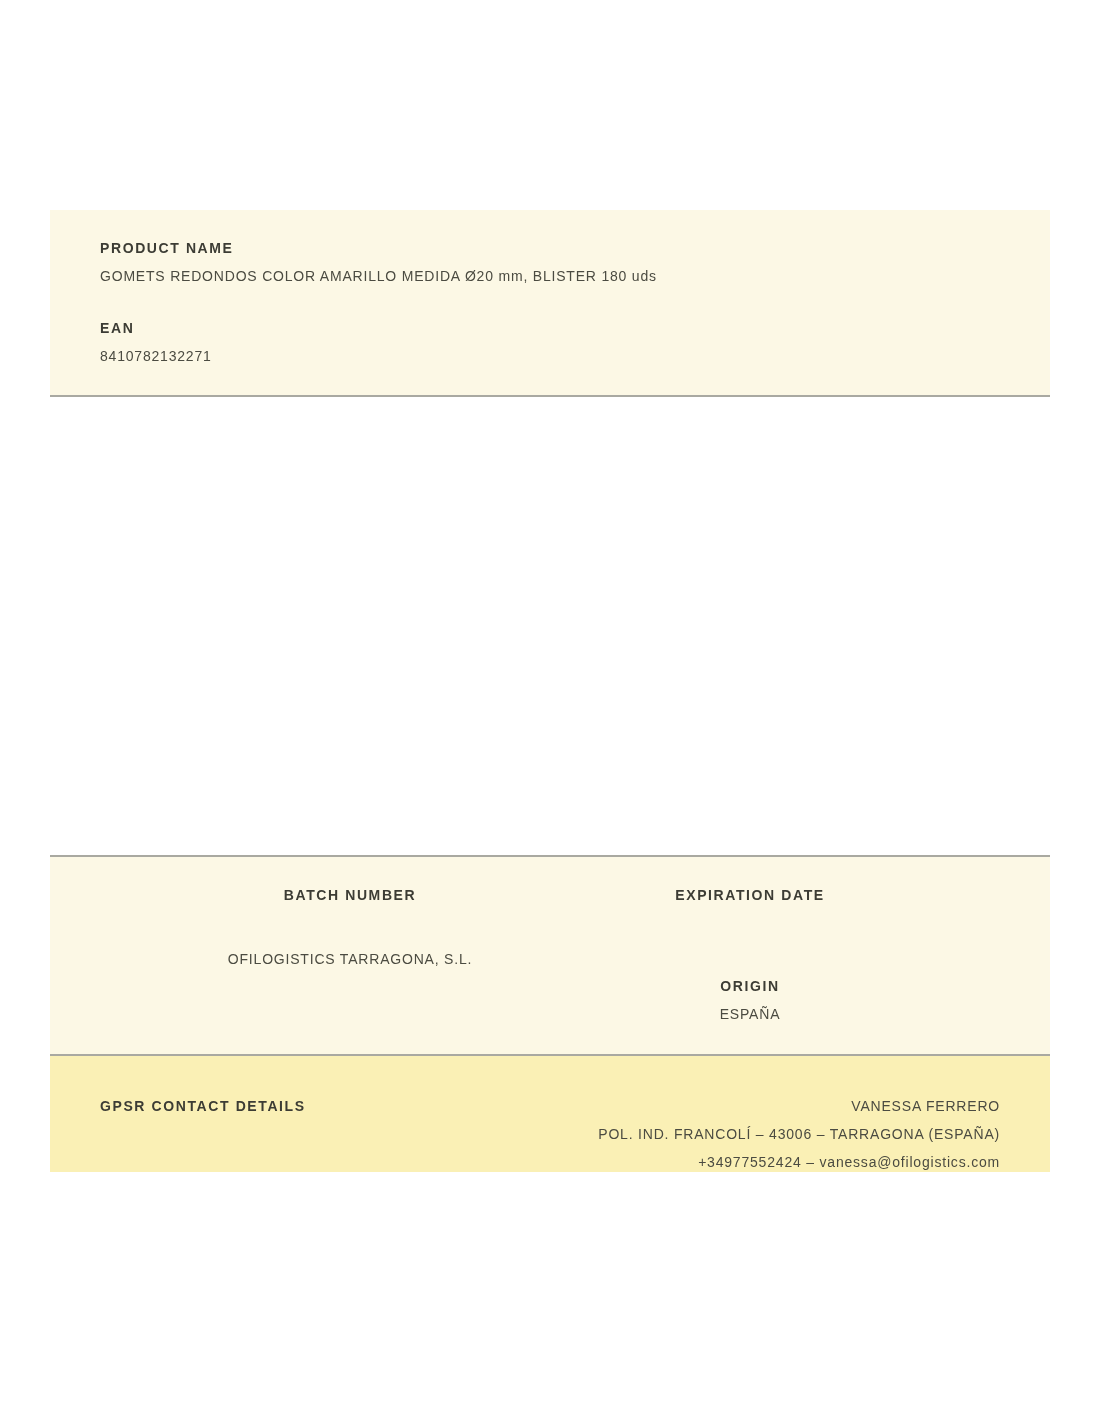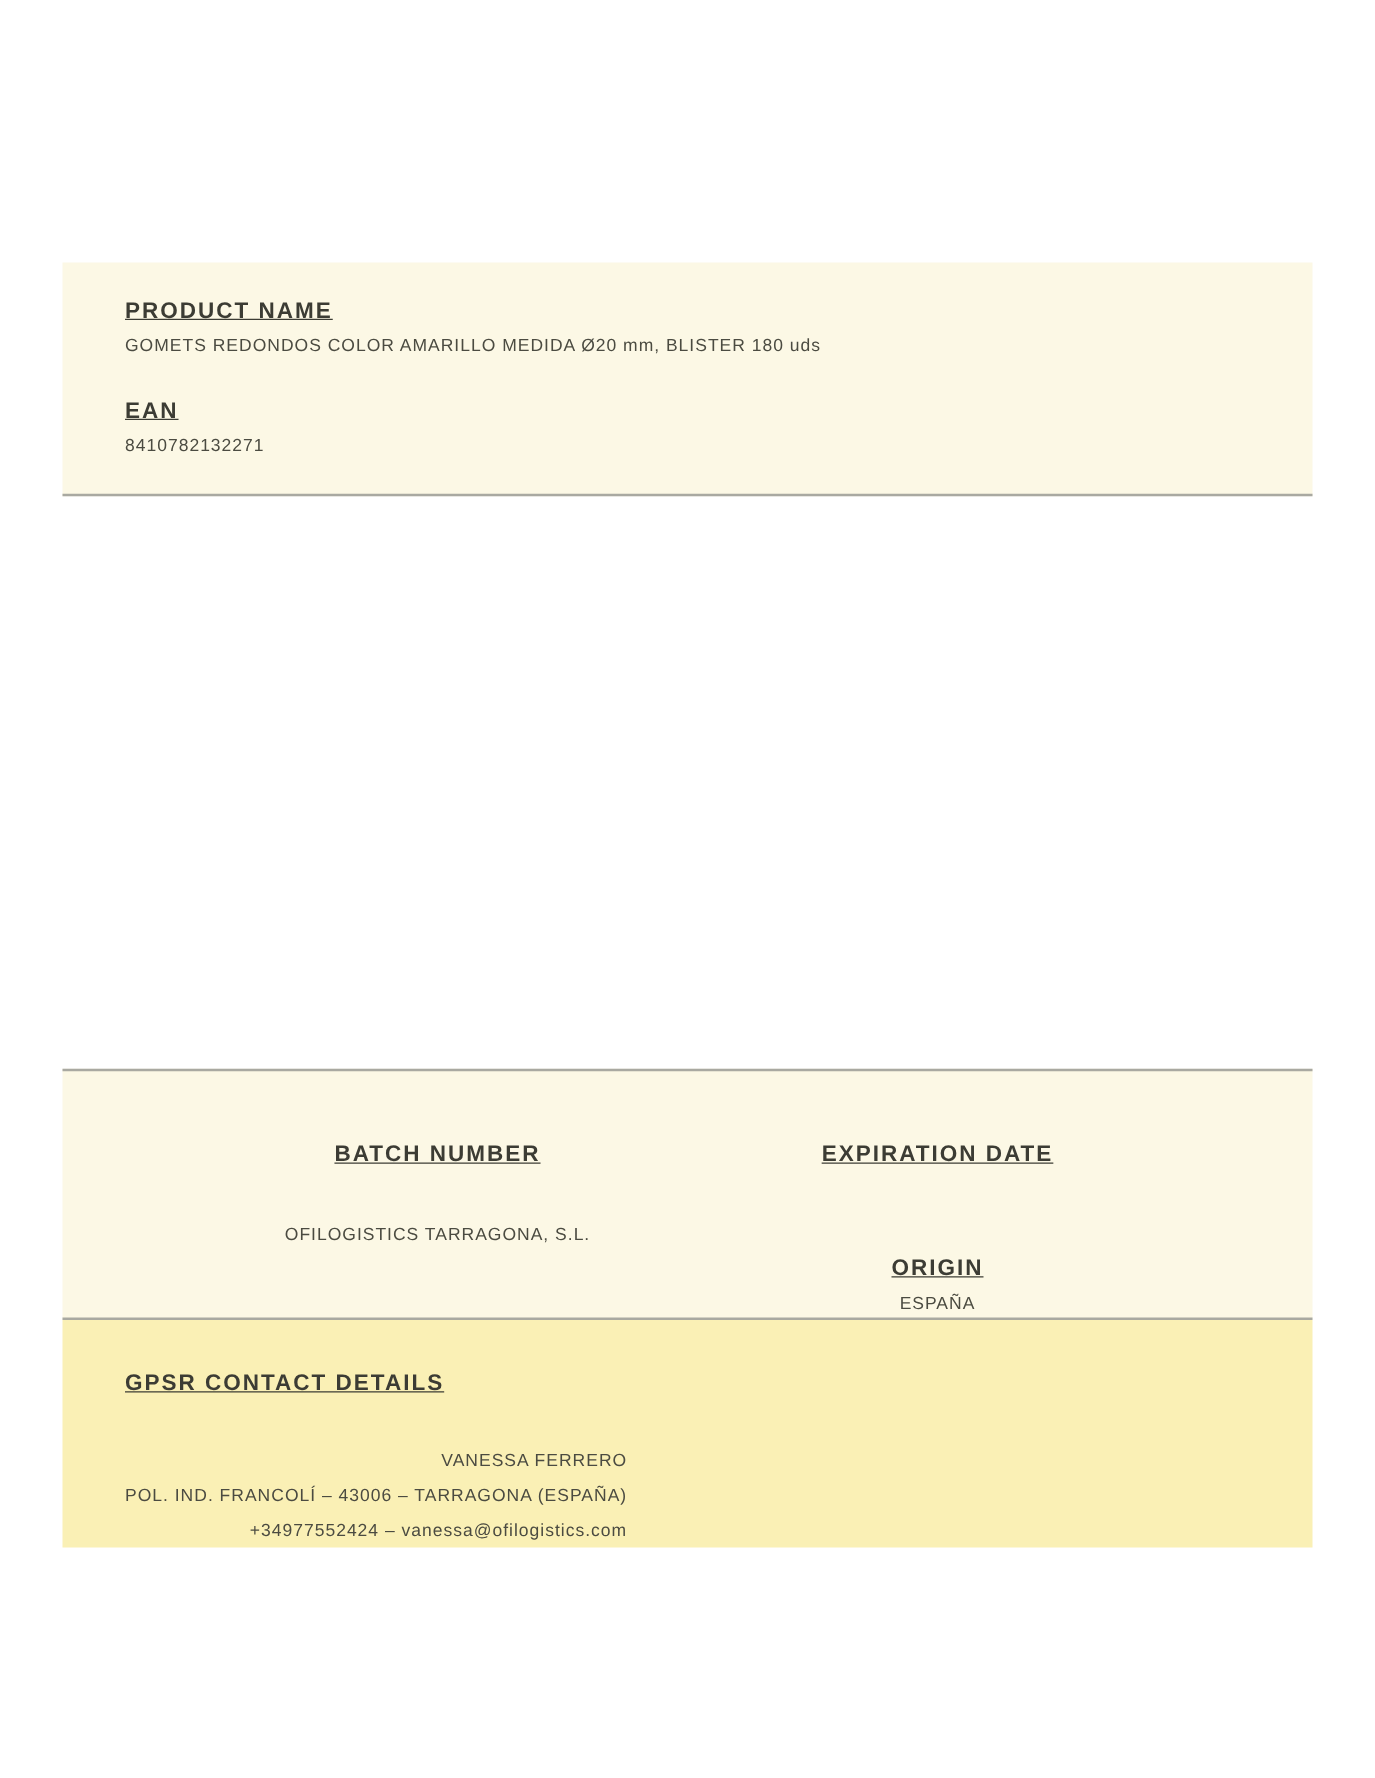--- a/index.html
+++ b/index.html
@@ -15,24 +15,23 @@
     width:1100px;height:1422px;position:relative;
     background:var(--page_bg,#fff);
     font-family:"Liberation Sans","DejaVu Sans",sans-serif;
     overflow:hidden;
   }
   .card{
     position:absolute;left:50px;width:1000px;box-sizing:border-box;
     background:var(--card_bg,#FCF8E5);
   }
   .label{
-    font-size:18px;font-weight:700;letter-spacing:1.6px;
+    font-size:14px;font-weight:700;letter-spacing:1.6px;
     color:var(--label_text,#3C3C34);line-height:20px;
     white-space:nowrap;
-    text-decoration:underline;
   }
   .value{
     font-size:14px;font-weight:400;letter-spacing:0.8px;
     color:var(--value_text,#4B4B41);line-height:20px;margin-top:8px;
     white-space:nowrap;
   }
   
   #product-card{
     top:210px;height:187px;
     border-bottom:2px solid var(--border,#A9A9A1);
@@ -40,29 +39,29 @@
   }
   #product-card .label.second{margin-top:32px;}
   
   #batch-card{
     top:855px;height:201px;
     border-top:2px solid var(--border,#A9A9A1);
     border-bottom:2px solid var(--border,#A9A9A1);
     padding:28px 0 0 100px;
     display:flex;
   }
-  .bcol{width:400px;text-align:center;margin-top:28px;}
+  .bcol{width:400px;text-align:center;}
   .bcol .value.blank{min-height:28px;}
   .bcol .label.second{margin-top:35px;}
   
   #gpsr-card{
-    top:1056px;height:182px;
+    top:1056px;height:116px;
     background:var(--highlight_bg,#FAF0B5);
     padding:36px 50px 0 50px;
-    display:flex;justify-content:space-between;align-items:flex-start;flex-direction:column;
+    display:flex;justify-content:space-between;align-items:flex-start;
   }
   #gpsr-card .label{line-height:28px;}
   .contact-lines{text-align:right;}
   .contact-lines .value{margin-top:0;line-height:28px;}
 </style>
 </head>
 <body>
 
 <div>
 

